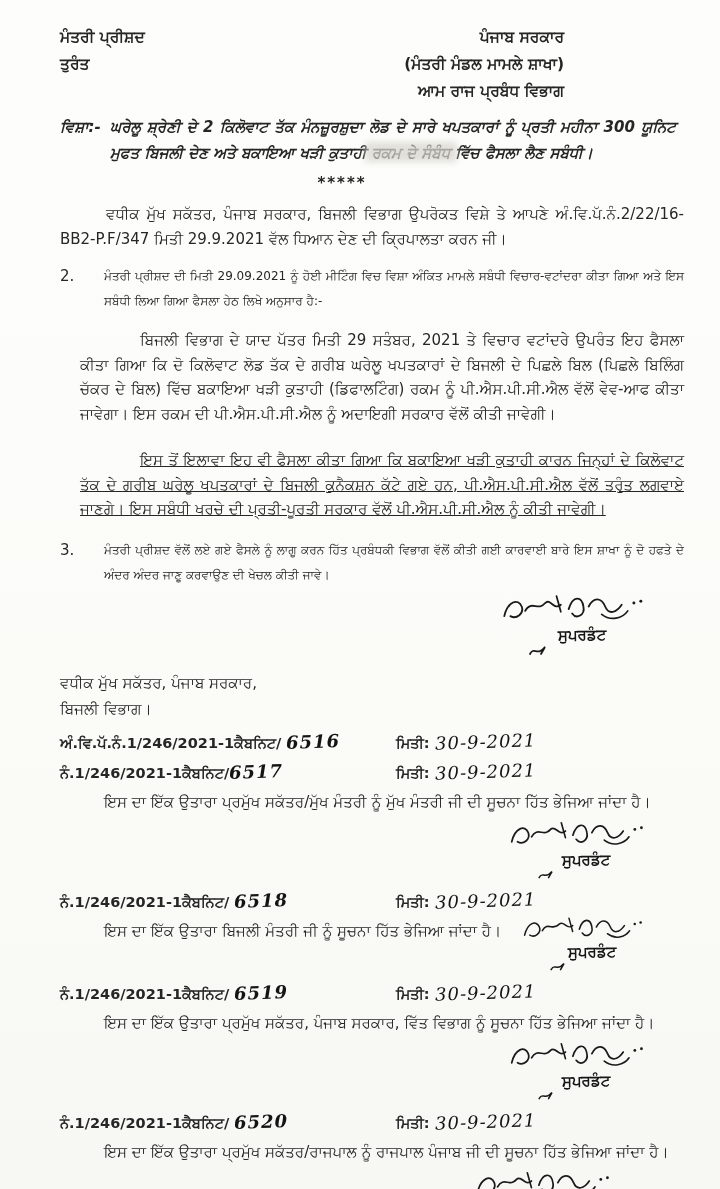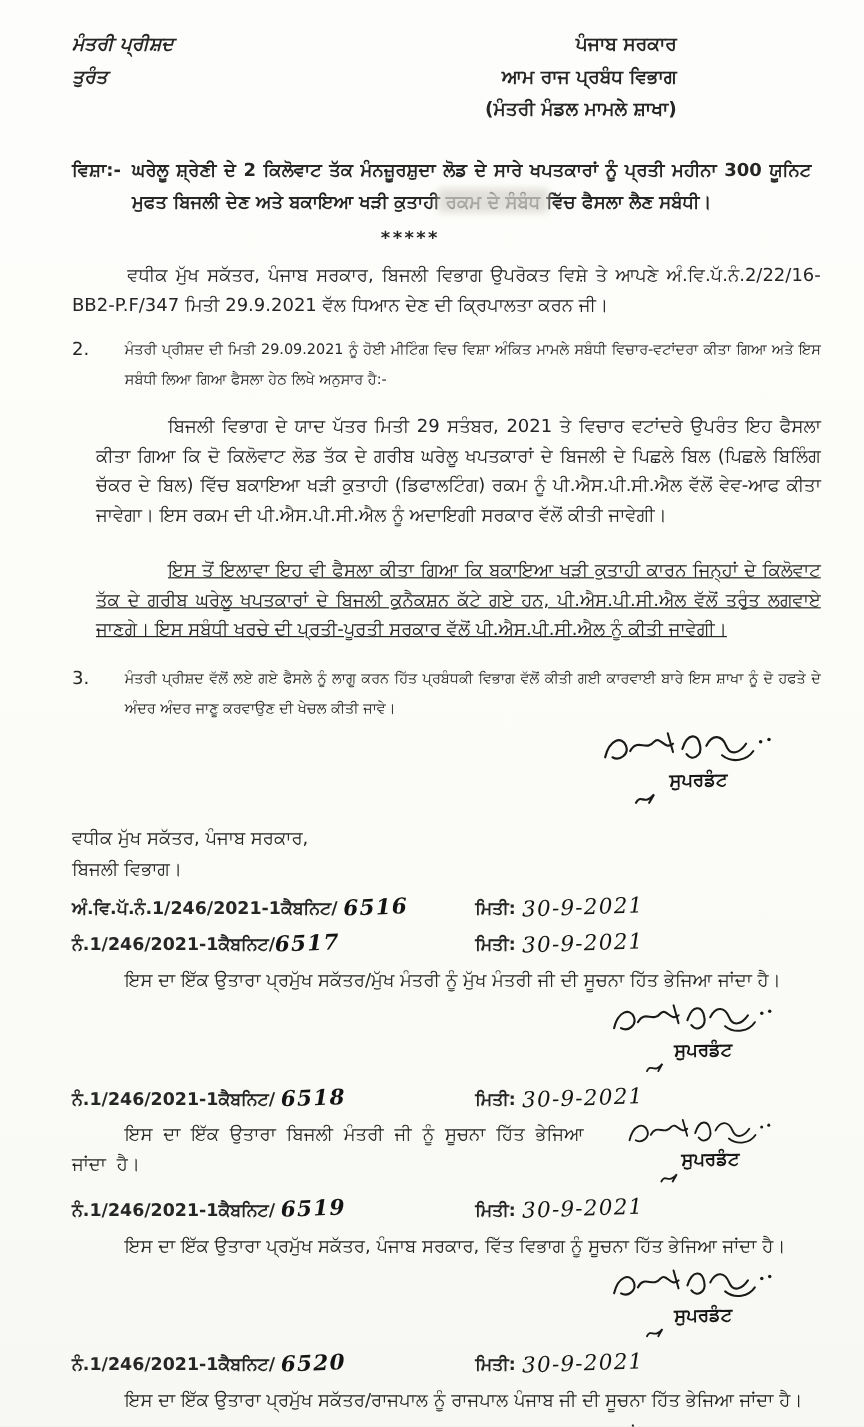--- a/index.html
+++ b/index.html
@@ -13,24 +13,24 @@
     width:720px;
     height:1189px;
     margin:0 auto;
     background:linear-gradient(180deg,#fdfdfb 0%, #fbfbf8 60%, #f7f7f4 100%);
     box-sizing:border-box;
     padding:20px 36px 10px 60px;
     overflow:hidden;
   }
   
   .doc-header { display:flex; margin-top:4px; }
-  .hdr-left { width:190px; font-weight:700; font-size:15.5px; line-height:27px;font-style:italic; }
+  .hdr-left { width:190px; font-weight:700; font-size:15.5px; line-height:27px; }
   .hdr-center { flex:1; text-align:right; font-weight:700; font-size:15.5px; line-height:27px; padding-right:120px; }
   
-  .subject-row { position:relative; display:flex; margin-top:24px; }
+  .subject-row { position:relative; display:flex; margin-top:9px;font-style:italic; }
   .subject-label { flex:0 0 50px; font-weight:700; font-size:15px; line-height:26px; }
   .subject-text { margin:0; flex:1; font-weight:700; font-size:15px; line-height:26px; text-align:justify; padding-right:8px; }
   .smudge {
     position:absolute; left:305px; top:28px; width:92px; height:20px;
     background:rgba(215,213,206,0.75); filter:blur(3px); border-radius:3px;
     pointer-events:none;
   }
   .stars { text-align:center; font-size:15px; letter-spacing:2px; margin:8px 60px 0 0; font-weight:700; }
   
   .para { margin:0; font-size:15px; line-height:25px; text-align:justify; }
@@ -55,21 +55,21 @@
   .hand {
     font-family:"DejaVu Serif", serif;
     font-style:italic;
     font-size:18px;
     color:#141414;
     letter-spacing:1px;
     display:inline-block;
     transform:rotate(-2deg);
   }
   .cc { margin:8px 0 0 0; font-size:15px; line-height:25px; text-indent:44px; }
-  .cc-sig-row { display:flex; align-items:flex-start; margin-top:8px;font-family:Liberation Mono, monospace; }
+  .cc-sig-row { display:flex; align-items:flex-start; margin-top:8px; }
   .cc-sig-row .cc { flex:1; margin-top:0; }
   .cc-sig-row .sig-block { flex:0 0 auto; margin:-6px 26px 0 0; }
 </style>
 </head>
 <body>
 
 <svg width="0" height="0" style="position:absolute">
   <defs>
     <g id="scribble">
       <path d="M6 30 C10 13, 22 9, 26 19 C29 27, 20 34, 13 30" fill="none" stroke="#1a1a1a" stroke-width="2.1" stroke-linecap="round"></path>
@@ -89,22 +89,22 @@
 
 <div class="page">
 
   <header class="doc-header">
     <div class="hdr-left">
       <div>ਮੰਤਰੀ ਪ੍ਰੀਸ਼ਦ</div>
       <div>ਤੁਰੰਤ</div>
     </div>
     <div class="hdr-center">
       <div>ਪੰਜਾਬ ਸਰਕਾਰ</div>
+      <div>(ਮੰਤਰੀ ਮੰਡਲ ਮਾਮਲੇ ਸ਼ਾਖਾ)</div>
       <div>ਆਮ ਰਾਜ ਪ੍ਰਬੰਧ ਵਿਭਾਗ</div>
-      <div>(ਮੰਤਰੀ ਮੰਡਲ ਮਾਮਲੇ ਸ਼ਾਖਾ)</div>
     </div>
   </header>
 
   <div class="subject-row">
     <span class="subject-label">ਵਿਸ਼ਾ:-</span>
     <p class="subject-text">ਘਰੇਲੂ ਸ਼੍ਰੇਣੀ ਦੇ 2 ਕਿਲੋਵਾਟ ਤੱਕ ਮੰਨਜ਼ੂਰਸ਼ੁਦਾ ਲੋਡ ਦੇ ਸਾਰੇ ਖਪਤਕਾਰਾਂ ਨੂੰ ਪ੍ਰਤੀ ਮਹੀਨਾ 300 ਯੂਨਿਟ ਮੁਫਤ ਬਿਜਲੀ ਦੇਣ ਅਤੇ ਬਕਾਇਆ ਖੜੀ ਕੁਤਾਹੀ ਰਕਮ ਦੇ ਸੰਬੰਧ ਵਿੱਚ ਫੈਸਲਾ ਲੈਣ ਸਬੰਧੀ।</p>
     <div class="smudge"></div>
   </div>
 
   <div class="stars">*****</div>

